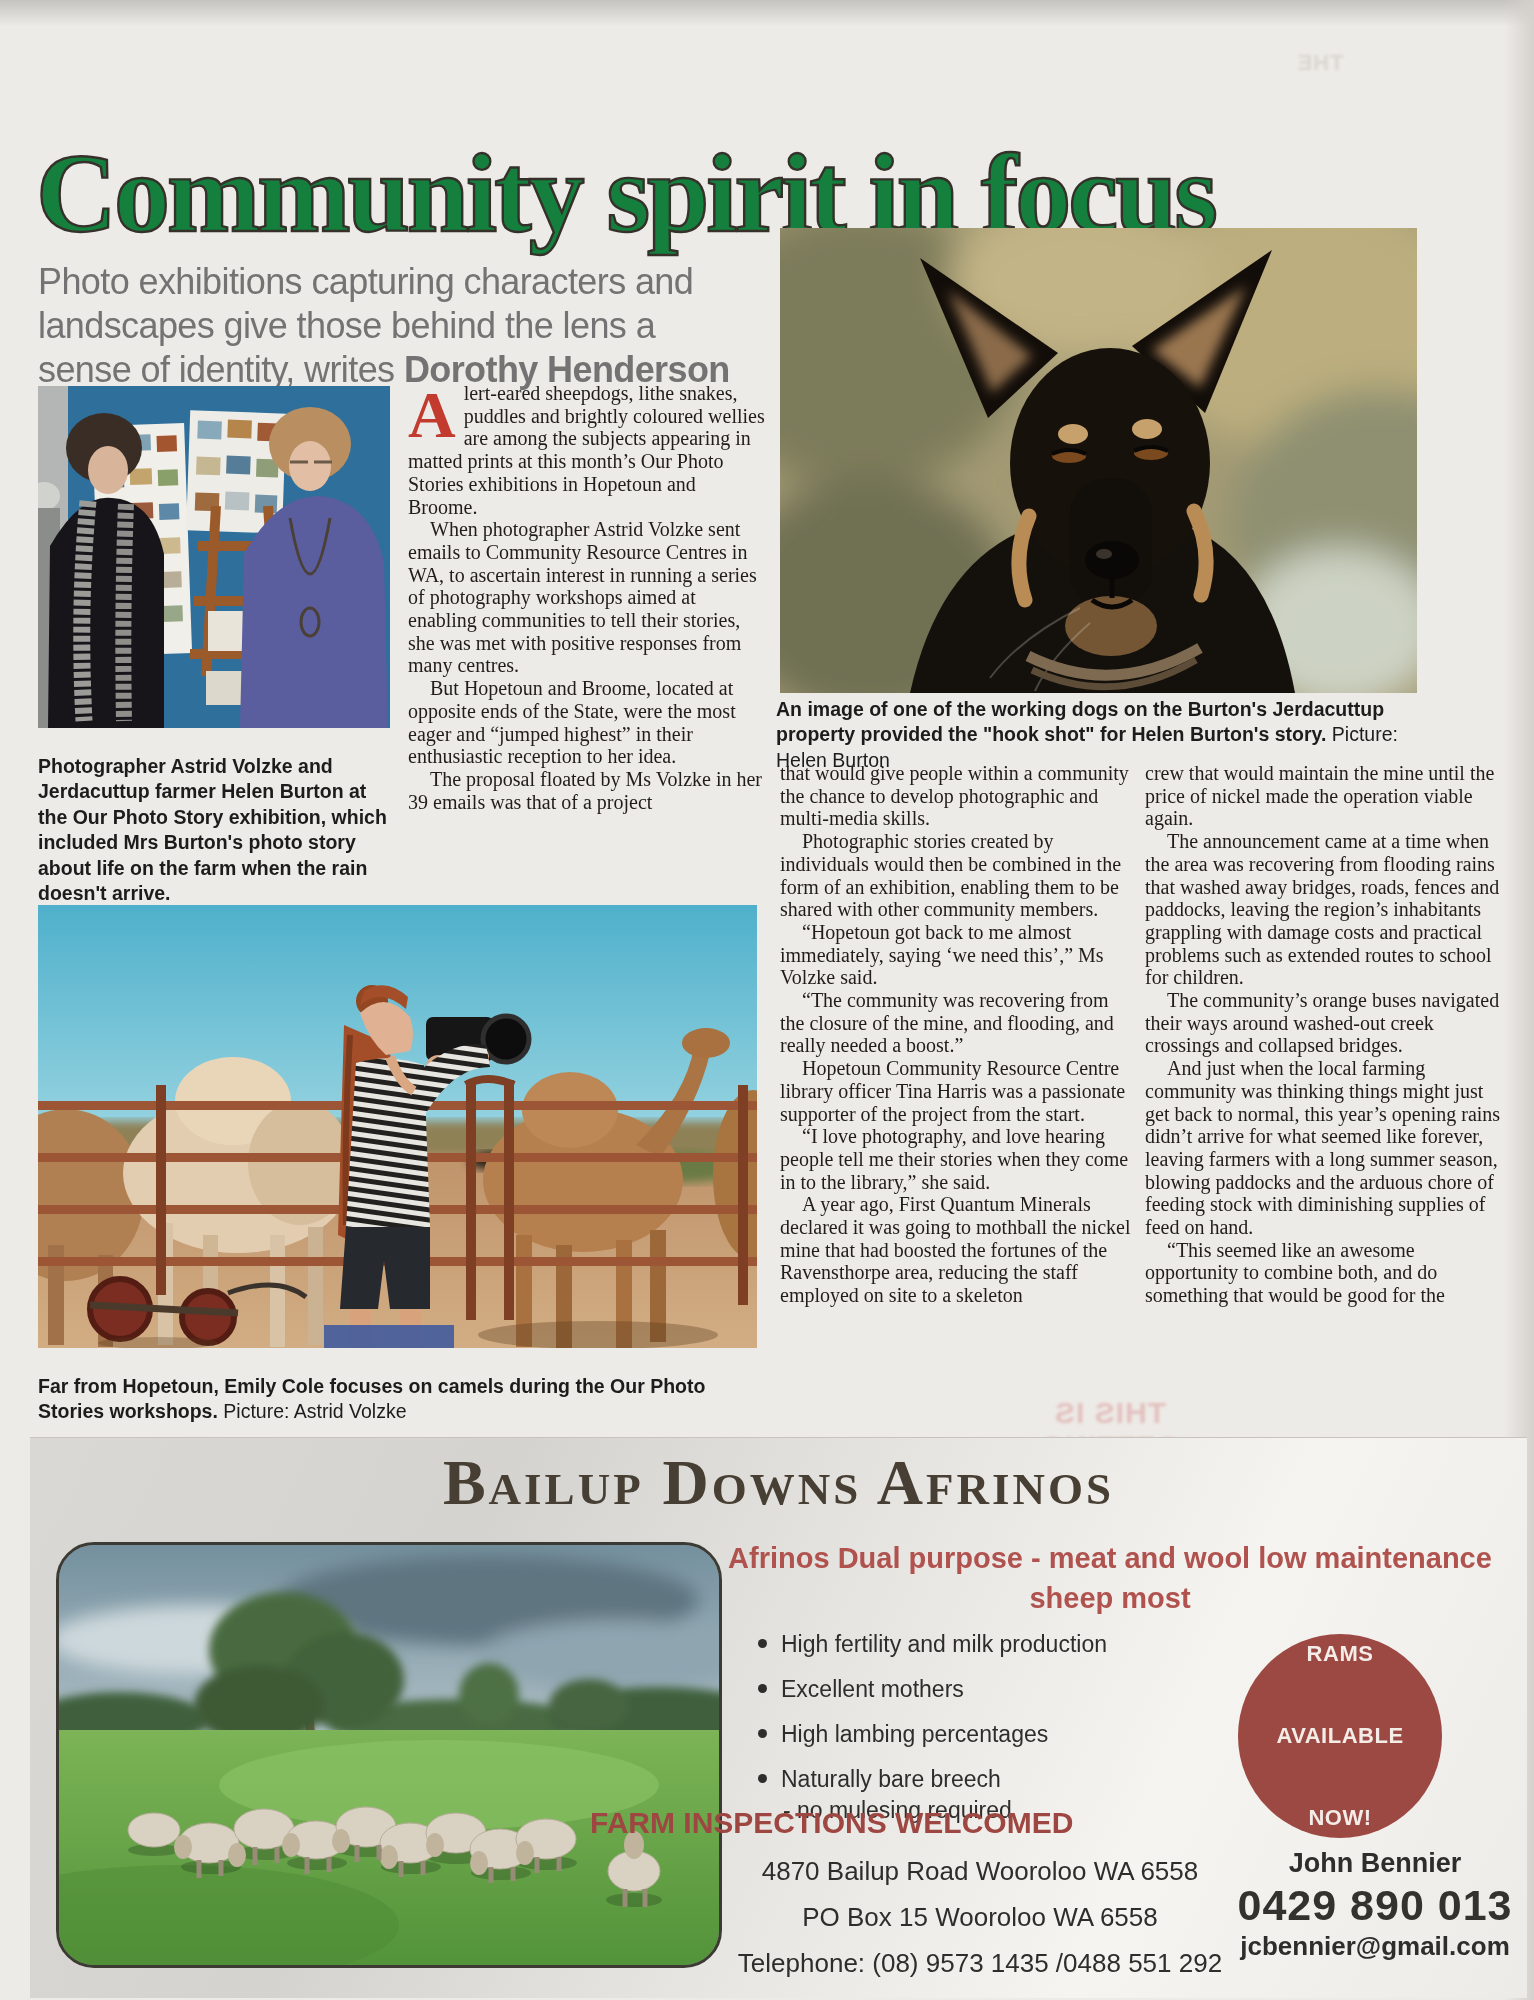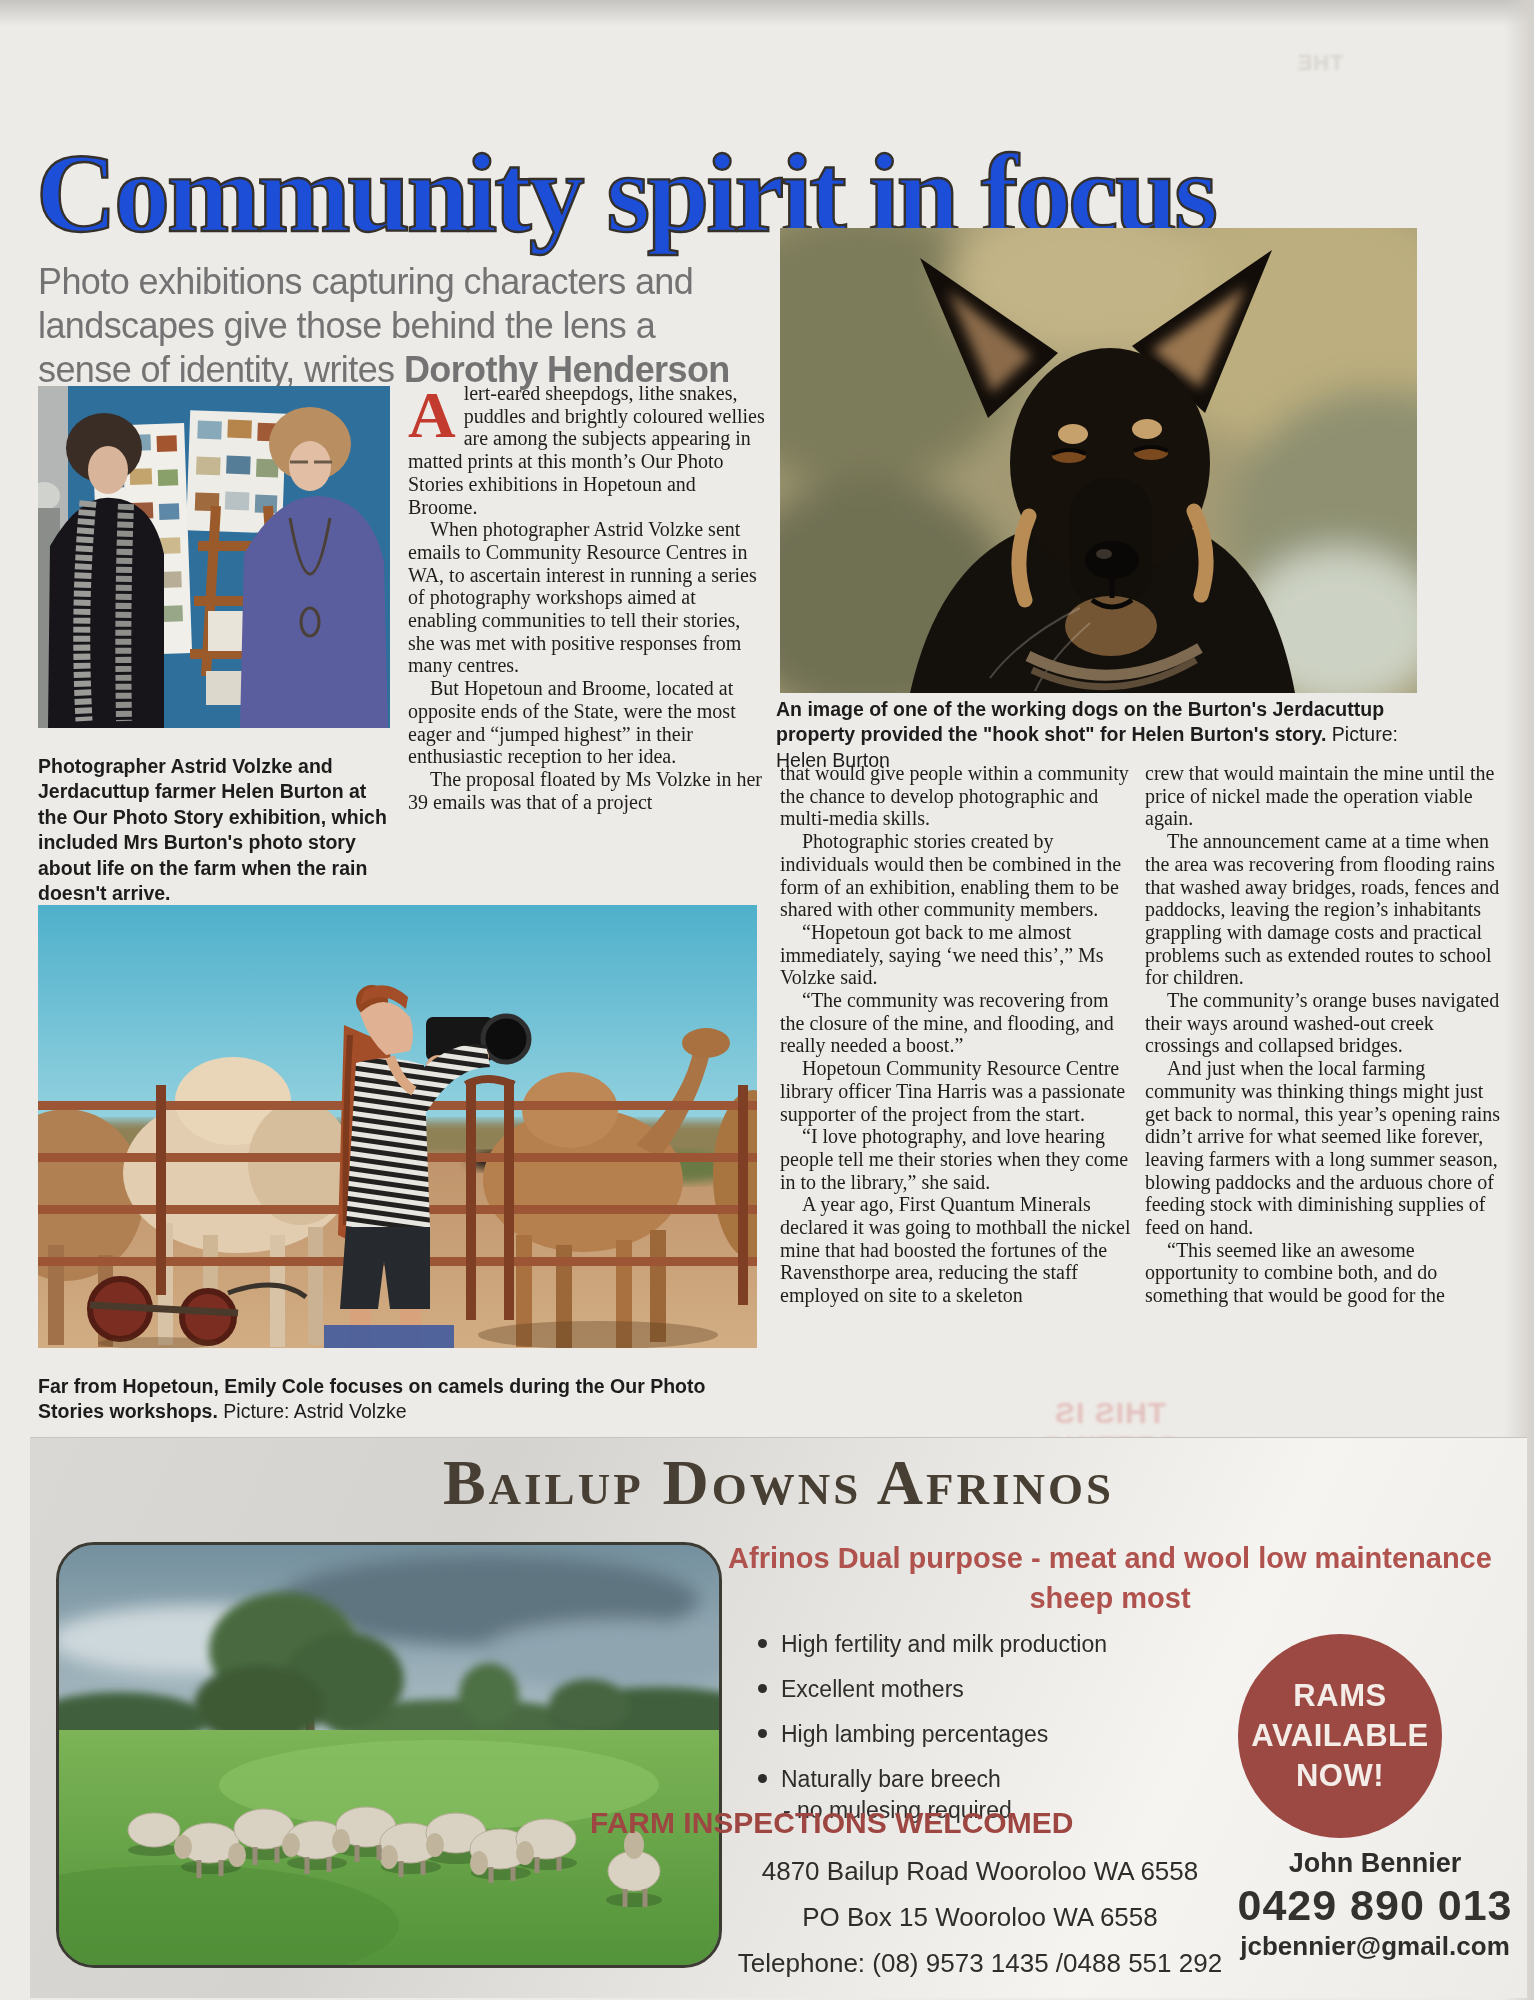--- a/index.html
+++ b/index.html
@@ -16,21 +16,21 @@
     color:#1e1c1a;
   }
   .abs{position:absolute;}
   #top-band{left:0;top:0;width:1534px;height:26px;background:linear-gradient(#c6c4c0,rgba(198,196,192,0));}
   #right-band{right:0;top:0;width:30px;height:2000px;background:linear-gradient(90deg,rgba(214,211,207,0),#d4d1cd);}
 
   
   #headline{
     left:36px;top:58px;width:1480px;
     font-family:"Liberation Serif", serif;font-weight:700;font-size:112px;line-height:120px;
-    letter-spacing:-3px;color:#1d4ed8;-webkit-text-stroke:2.4px #35302a;white-space:nowrap;
+    letter-spacing:-3px;color:#15803d;-webkit-text-stroke:2.4px #35302a;white-space:nowrap;
   }
   
   #standfirst{
     left:38px;top:224px;width:710px;font-size:36px;line-height:44px;letter-spacing:-.6px;color:#737373;
   }
   #standfirst b{font-weight:700;}
 
   
   .photo{overflow:hidden;background:#888;}
   #photo-women{left:38px;top:386px;width:352px;height:342px;}
@@ -83,22 +83,22 @@
   #ad-tagline{
     position:absolute;left:690px;top:100px;width:780px;text-align:center;
     font-weight:700;font-size:29px;line-height:40px;color:#b0524e;
   }
   #ad-bullets{position:absolute;left:728px;top:192px;width:440px;font-size:23px;line-height:28px;color:#2e2d2b;}
   #ad-bullets .bullet{margin:0 0 17px 0;display:flex;}
   #ad-bullets .dot{width:9px;height:9px;border-radius:50%;background:#2e2d2b;margin:9px 14px 0 0;flex:none;}
   #ad-bullets .sub{margin:-14px 0 0 25px;}
   #rams-badge{
     position:absolute;left:1208px;top:196px;width:204px;height:204px;border-radius:50%;
-    background:#9c4843;display:flex;flex-direction:column;justify-content:center;align-items:center;
-    color:#f3ece7;font-weight:700;font-size:31px;line-height:40px;letter-spacing:.5px;text-align:center;
+    background:#9c4843;display:flex;flex-direction:column;justify-content:space-between;align-items:center;
+    color:#f3ece7;font-weight:700;font-size:22px;line-height:40px;letter-spacing:.5px;text-align:center;
   }
   #ad-inspections{position:absolute;left:560px;top:368px;width:780px;text-align:left;font-weight:700;font-size:30px;color:#9e4641;}
   #ad-address{position:absolute;left:560px;top:410px;width:780px;text-align:center;font-size:26px;line-height:46px;color:#2e2d2b;}
   #ad-contact{position:absolute;left:1150px;top:408px;width:390px;text-align:center;color:#2e2d2b;}
   #ad-contact .name{font-weight:700;font-size:27px;line-height:34px;}
   #ad-contact .number{font-weight:700;font-size:43px;line-height:50px;letter-spacing:1px;color:#33322f;}
   #ad-contact .email{font-weight:700;font-size:26px;line-height:32px;}
 </style>
 </head>
 <body>

